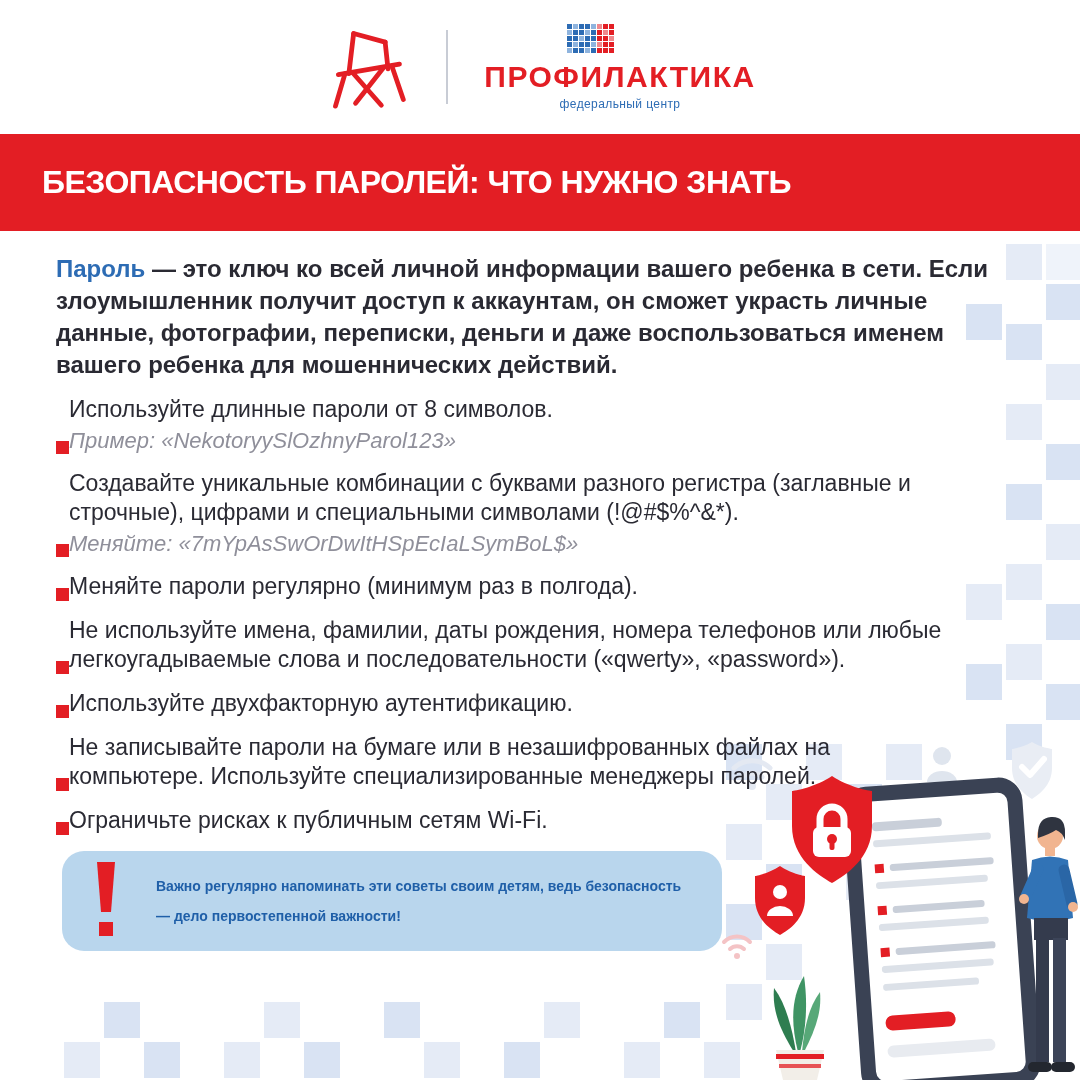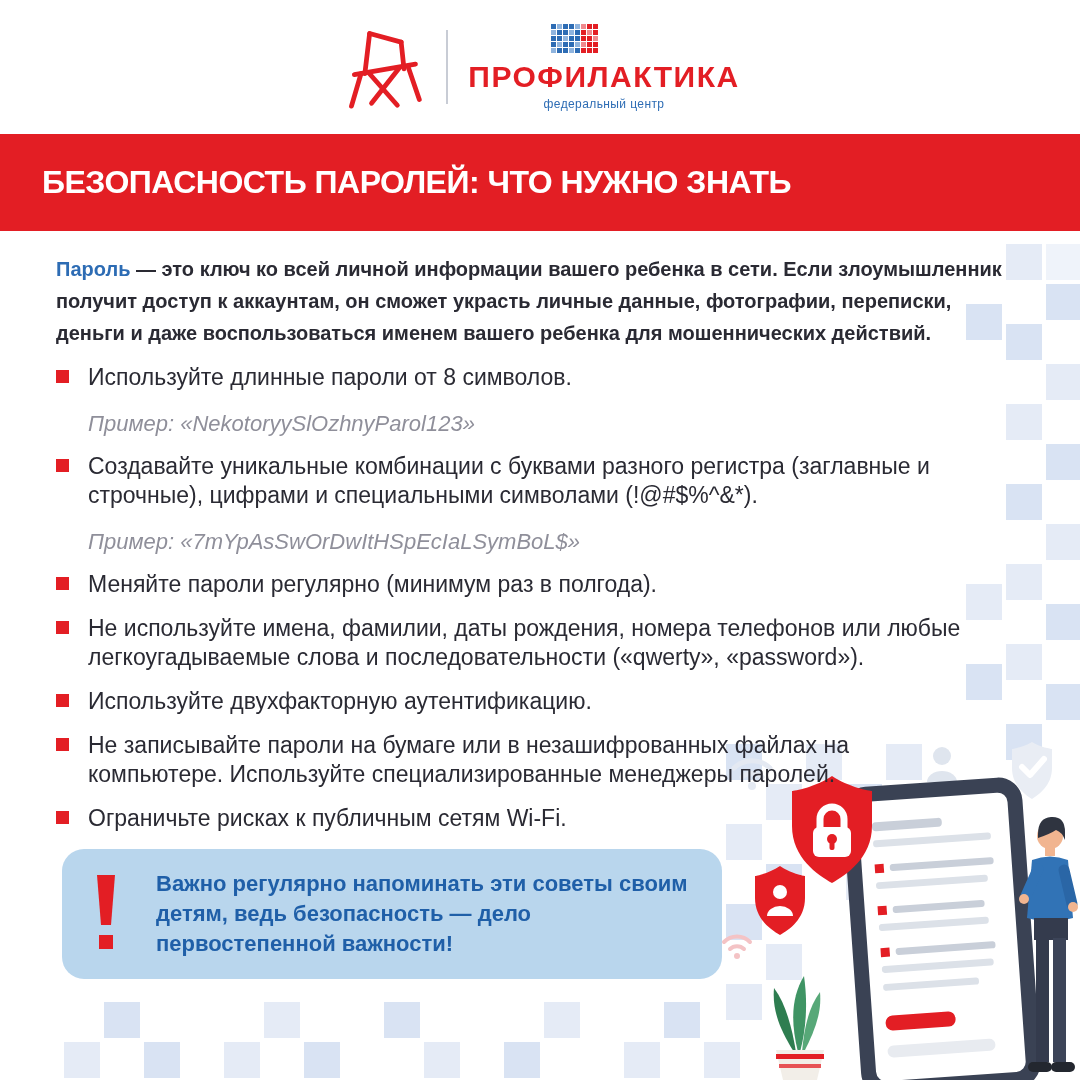--- a/index.html
+++ b/index.html
@@ -3,49 +3,49 @@
 <meta charset="utf-8">
 <style>
   html,body{margin:0;padding:0;background:#ffffff;}
   .poster{position:relative;width:1080px;height:1080px;overflow:hidden;background:#ffffff;
           font-family:"Liberation Sans",sans-serif;color:#2A2A33;}
 
   
   .mosaic{position:absolute;left:0;top:0;z-index:0;}
 
   
-  .header{position:relative;z-index:2;height:134px;display:flex;align-items:center;justify-content:center;gap:20px;background:#fff;}
+  .header{position:relative;z-index:2;height:134px;display:flex;align-items:center;justify-content:center;gap:36px;background:#fff;}
   .chair-logo{width:86px;height:86px;}
   .logo-divider{width:2px;height:74px;background:#C8CCD5;}
   .brand{display:flex;flex-direction:column;align-items:center;}
   .pixel-grid{width:48px;height:32px;margin-bottom:5px;transform:translateX(-30px);}
   .brand-name{font-size:30px;font-weight:bold;color:#E31E24;letter-spacing:1.5px;}
   .brand-sub{font-size:12px;color:#2D6CB4;margin-top:3px;letter-spacing:0.4px;}
 
   
   .banner{position:relative;z-index:2;height:97px;background:#E31E24;display:flex;align-items:center;padding:0 42px;box-sizing:border-box;}
   .banner h1{margin:0;font-size:32px;font-weight:800;color:#ffffff;letter-spacing:-0.5px;white-space:nowrap;}
 
   
   .main{position:relative;z-index:2;padding:22px 56px 0;}
-  .intro{margin:0 0 14px;font-size:20px;line-height:32px;font-weight:bold;max-width:970px;}
+  .intro{margin:0 0 14px;font-size:24px;line-height:32px;font-weight:bold;max-width:970px;}
   .intro .lead{color:#2D6CB4;}
 
   .tips{list-style:none;margin:0;padding:0;display:flex;flex-direction:column;gap:15px;}
-  .tip{display:flex;gap:19px;align-items:flex-start;}
+  .tip{display:flex;align-items:flex-end;}
   .bullet{flex:0 0 13px;width:13px;height:13px;background:#E31E24;margin-top:7px;}
   .tip-text{font-size:23px;line-height:29px;color:#2A2A33;}
-  .tip-example{font-size:22px;line-height:27px;font-style:italic;color:#8F8F9A;margin-top:18px;}
+  .tip-example{font-size:22px;line-height:27px;font-style:italic;color:#8F8F9A;margin-top:3px;}
   .w-940{max-width:940px}.w-930{max-width:930px}.w-900{max-width:900px}
   .w-860{max-width:860px}.w-585{max-width:585px}
 
   
   .callout{position:relative;margin:16px 0 0 6px;width:660px;box-sizing:border-box;
            background:#B9D6ED;border-radius:22px;padding:20px 26px 20px 94px;}
-  .callout-text{margin:0;font-size:22px;line-height:30px;font-weight:bold;color:#1F5FA8;}
+  .callout-text{margin:0;font-size:14px;line-height:30px;font-weight:bold;color:#1F5FA8;}
   .exclaim{position:absolute;left:30px;top:50%;transform:translateY(-50%);width:28px;height:78px;}
 
   
   .illustration{position:absolute;right:0;bottom:0;width:360px;height:360px;z-index:1;}
 </style>
 </head>
 <body>
 
 <div class="poster">
 
@@ -172,21 +172,21 @@
         <span class="bullet"></span>
         <div class="tip-body w-940">
           <div class="tip-text">Используйте длинные пароли от 8 символов.</div>
           <div class="tip-example">Пример: «NekotoryySlOzhnyParol123»</div>
         </div>
       </li>
       <li class="tip">
         <span class="bullet"></span>
         <div class="tip-body w-900">
           <div class="tip-text">Создавайте уникальные комбинации с буквами разного регистра (заглавные и строчные), цифрами и специальными символами (!@#$%^&amp;*).</div>
-          <div class="tip-example">Пример: «7mYpAsSwOrDwItHSpEcIaLSymBoL$»</div>
+          <div class="tip-example">Меняйте: «7mYpAsSwOrDwItHSpEcIaLSymBoL$»</div>
         </div>
       </li>
       <li class="tip">
         <span class="bullet"></span>
         <div class="tip-body w-940">
           <div class="tip-text">Меняйте пароли регулярно (минимум раз в полгода).</div>
         </div>
       </li>
       <li class="tip">
         <span class="bullet"></span>

